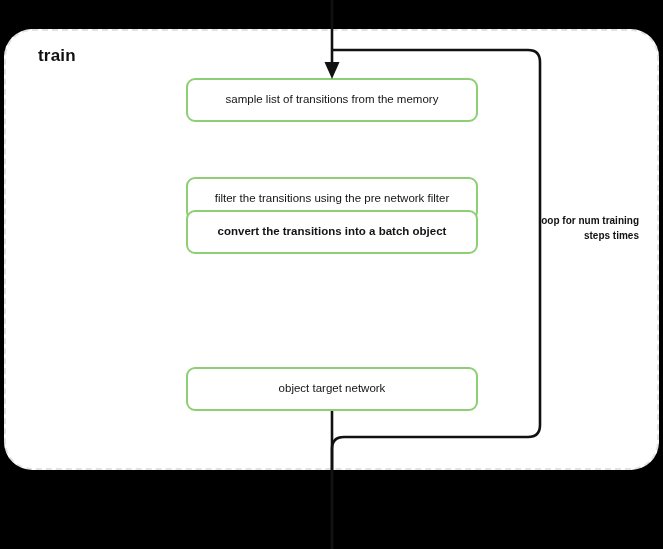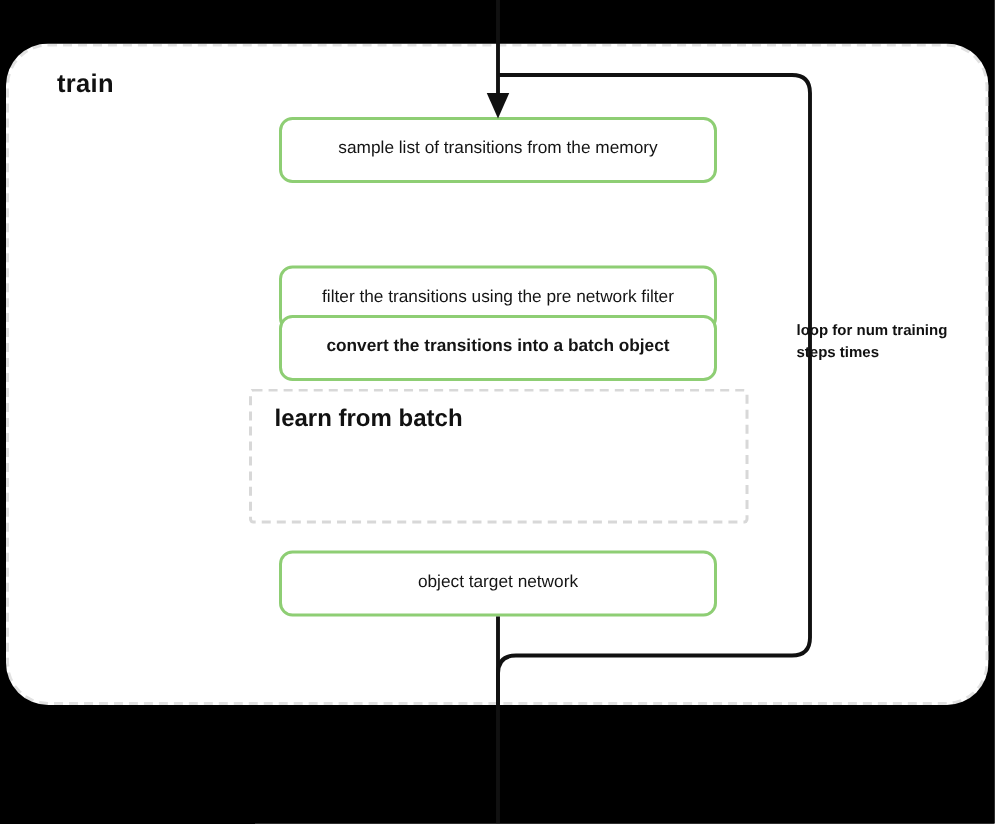--- a/index.html
+++ b/index.html
@@ -97,21 +97,21 @@
     height: 549px;
     pointer-events: none;
   }
 
   
   #loop-label {
     position: absolute;
     left: 531px;
     top: 214px;
     width: 108px;
-    text-align: left;
+    text-align: right;
     font-size: 10px;
     font-weight: bold;
     color: #111111;
     line-height: 1.45;
   }
 </style>
 </head>
 <body>
 
 <div id="canvas">
@@ -125,23 +125,20 @@
   </div>
 
   <div class="step-box" id="step-box-1">
     <span>filter the transitions using the pre network filter</span>
   </div>
 
   <div class="step-box" id="step-box-2">
     <span>convert the transitions into a batch object</span>
   </div>
 
-  <div id="learn-block">
-    <div id="learn-block-title">learn from batch</div>
-  </div>
 
   <div class="step-box" id="step-box-3">
     <span>object target network</span>
   </div>
 
   <svg id="connectors" viewBox="0 0 663 549">
 
     <g>
       <path d="M332,0 L332,66" stroke="#111111" stroke-width="2.6" fill="none"></path>
       <polygon points="332,79 324.5,62 339.5,62" fill="#111111"></polygon>

